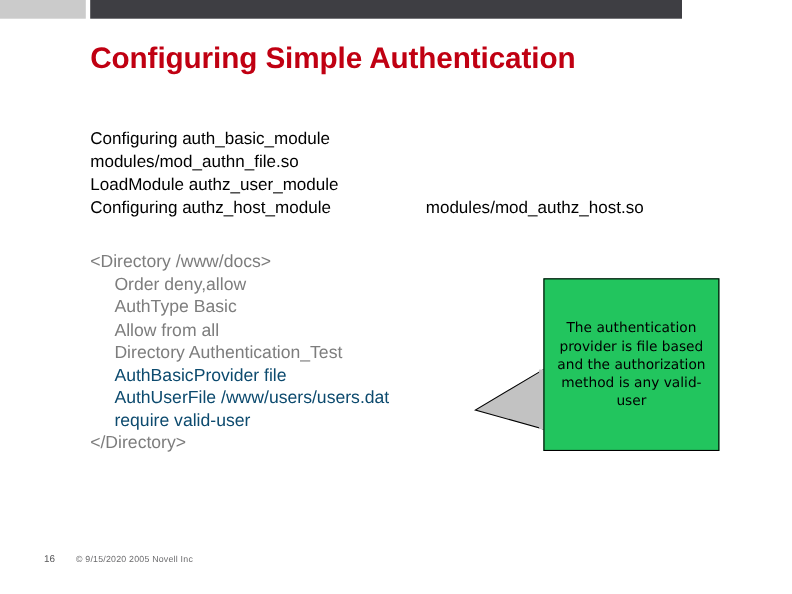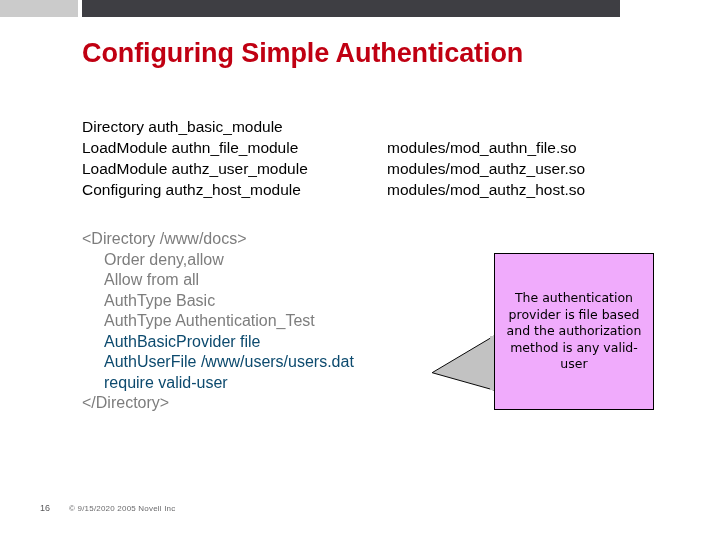--- a/index.html
+++ b/index.html
@@ -90,21 +90,21 @@
     color: #0c4a6e;
   }
 
   
   .callout {
     position: absolute;
     left: 494px;
     top: 253px;
     width: 160px;
     height: 157px;
-    background: #f0abfc;
+    background: #22c55e;
     border: 1px solid #000000;
     box-sizing: border-box;
     display: flex;
     align-items: center;
     justify-content: center;
     padding: 4px 8px;
   }
   .callout-text {
     font-family: "DejaVu Sans", sans-serif;
     font-size: 12.5px;
@@ -145,42 +145,40 @@
 
 <div id="slide">
 
   <div class="banner-gray"></div>
   <div class="banner-dark"></div>
 
   <div class="slide-title">Configuring Simple Authentication</div>
 
   <div class="modules">
     <div class="row">
-      <span class="col-directive">Directory auth_basic_module</span>
+      <span class="col-directive">Configuring auth_basic_module</span>
     </div>
     <div class="row">
-      <span class="col-directive">LoadModule authn_file_module</span>
       <span class="col-path">modules/mod_authn_file.so</span>
     </div>
     <div class="row">
       <span class="col-directive">LoadModule authz_user_module</span>
-      <span class="col-path">modules/mod_authz_user.so</span>
     </div>
     <div class="row">
       <span class="col-directive">Configuring authz_host_module</span>
       <span class="col-path">modules/mod_authz_host.so</span>
     </div>
   </div>
 
   <div class="dirblock">
     <div class="line">&lt;Directory /www/docs&gt;</div>
     <div class="line indent">Order deny,allow</div>
+    <div class="line indent">AuthType Basic</div>
     <div class="line indent">Allow from all</div>
-    <div class="line indent">AuthType Basic</div>
-    <div class="line indent">AuthType Authentication_Test</div>
+    <div class="line indent">Directory Authentication_Test</div>
     <div class="line indent hl">AuthBasicProvider file</div>
     <div class="line indent hl">AuthUserFile /www/users/users.dat</div>
     <div class="line indent hl">require valid-user</div>
     <div class="line">&lt;/Directory&gt;</div>
   </div>
 
   <svg class="callout-tail" width="70" height="58" viewBox="0 0 70 58">
     <polygon points="66,0 2,38 66,56" fill="#c2c2c2" stroke="#000000" stroke-width="1"></polygon>
     <rect x="62" y="0" width="8" height="56" fill="#c2c2c2" stroke="none"></rect>
   </svg>

